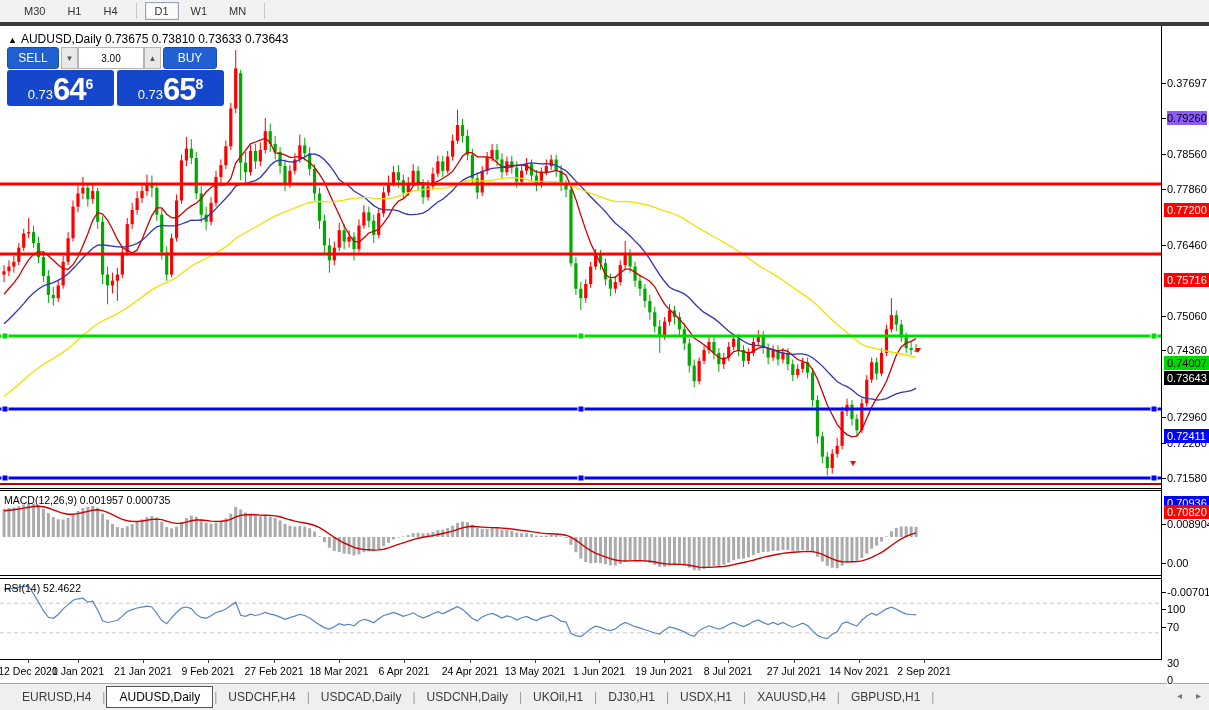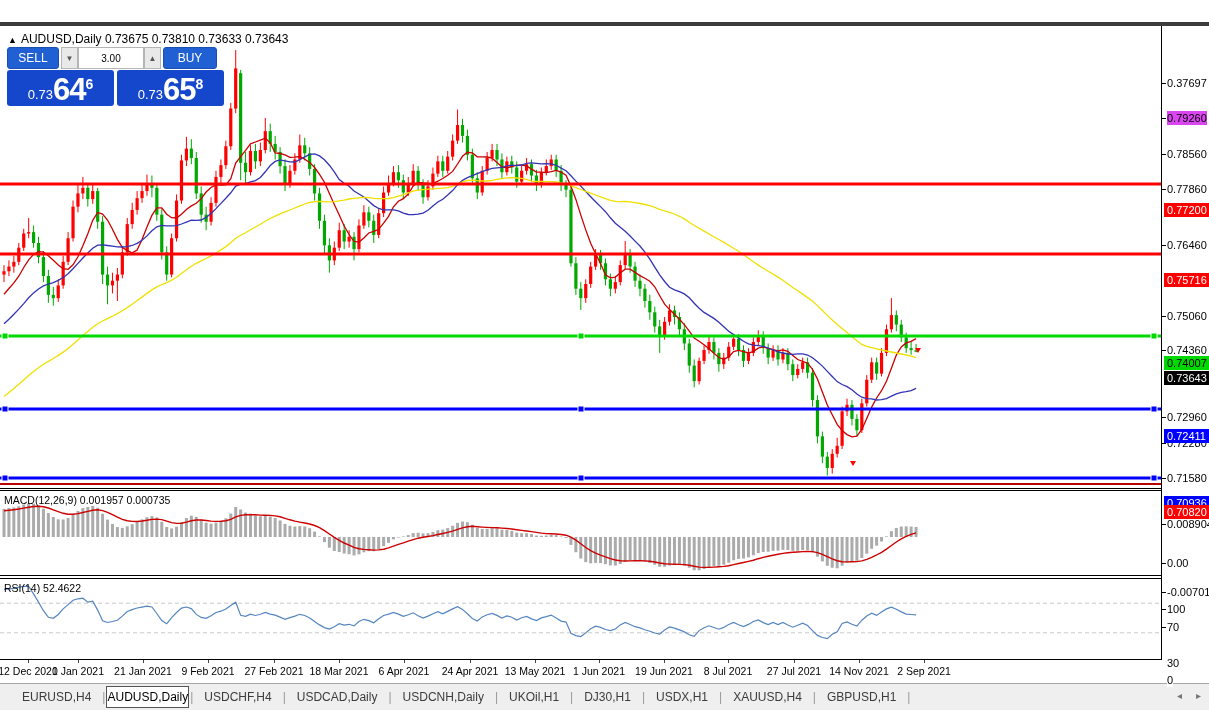--- a/index.html
+++ b/index.html
@@ -46,29 +46,39 @@
   .ax-label.tag{left:2px;padding:0 3px;height:14px;}
   .ax-tick{position:absolute;left:0;width:4px;height:1px;background:#000;}
   
   #date-strip{position:absolute;left:0;top:660px;width:1209px;height:23px;background:#fff;}
   .date-label{position:absolute;top:5px;font-size:10.5px;color:#000;transform:translateX(-50%);white-space:nowrap;}
   .date-tick{position:absolute;top:0;width:1px;height:3px;background:#444;}
   
   #tabbar{position:absolute;left:0;top:683px;width:1209px;height:27px;background:#efefef;
     border-top:1px solid #a8a8a8;display:flex;align-items:center;padding-left:12px;box-sizing:border-box;}
   .tab{font-size:12px;color:#3c3c3c;padding:3px 10px;white-space:nowrap;}
-  .tab.active{background:#fff;border:1px solid #555;color:#000;padding:3px 0;}
+  .tab.active{background:#fff;border:1px solid #555;color:#000;padding:3px 12px;}
   .tab-sep{color:#999;font-size:12px;margin:0 1px;}
   #tab-nav{position:absolute;right:8px;top:6px;display:flex;gap:14px;color:#777;font-size:10px;}
 </style>
 </head>
 <body>
 
 <div id="app">
 
+  <div id="toolbar">
+      <div class="tf-btn">M30</div>
+      <div class="tf-btn">H1</div>
+      <div class="tf-btn">H4</div>
+      <div class="tf-sep"></div>
+      <div class="tf-btn active">D1</div>
+      <div class="tf-btn">W1</div>
+      <div class="tf-btn">MN</div>
+      <div class="tf-sep"></div>
+    </div>
   <div id="top-divider"></div>
 
   <div id="chart-wrap">
     <svg id="chart-svg" width="1161" height="660" viewBox="0 0 1161 660">
         <defs>
           <clipPath id="clipPrice">
             <rect x="0" y="0" width="1161" height="461"></rect>
           </clipPath>
           <clipPath id="clipMacd">
             <rect x="0" y="466" width="1161" height="82"></rect>
@@ -699,21 +709,21 @@
           <span class="big">65</span>
           <span class="sup">8</span>
         </div>
       </div>
     </div>
 
     <div id="price-axis">
         <div class="ax-tick" style="top: 57px;"></div>
         <div class="ax-label" style="top: 50px; background: rgb(255, 255, 255); color: rgb(0, 0, 0); z-index: 1;">0.37697</div>
         <div class="ax-tick" style="top: 92px;"></div>
-        <div class="ax-label" style="top: 85px; background: #d946ef; color: rgb(0, 0, 0); z-index: 1;">0.79260</div>
+        <div class="ax-label" style="top: 85px; background: #8b5cf6; color: rgb(0, 0, 0); z-index: 1;">0.79260</div>
         <div class="ax-tick" style="top: 128px;"></div>
         <div class="ax-label" style="top: 121px; background: rgb(255, 255, 255); color: rgb(0, 0, 0); z-index: 1;">0.78560</div>
         <div class="ax-tick" style="top: 163px;"></div>
         <div class="ax-label" style="top: 156px; background: rgb(255, 255, 255); color: rgb(0, 0, 0); z-index: 1;">0.77860</div>
         <div class="ax-label tag" style="top: 177px; background: rgb(255, 0, 0); color: rgb(255, 255, 255); z-index: 3;">0.77200</div>
         <div class="ax-tick" style="top: 219px;"></div>
         <div class="ax-label" style="top: 212px; background: rgb(255, 255, 255); color: rgb(0, 0, 0); z-index: 1;">0.76460</div>
         <div class="ax-label tag" style="top: 247px; background: rgb(255, 0, 0); color: rgb(255, 255, 255); z-index: 3;">0.75716</div>
         <div class="ax-tick" style="top: 290px;"></div>
         <div class="ax-label" style="top: 283px; background: rgb(255, 255, 255); color: rgb(0, 0, 0); z-index: 1;">0.75060</div>

